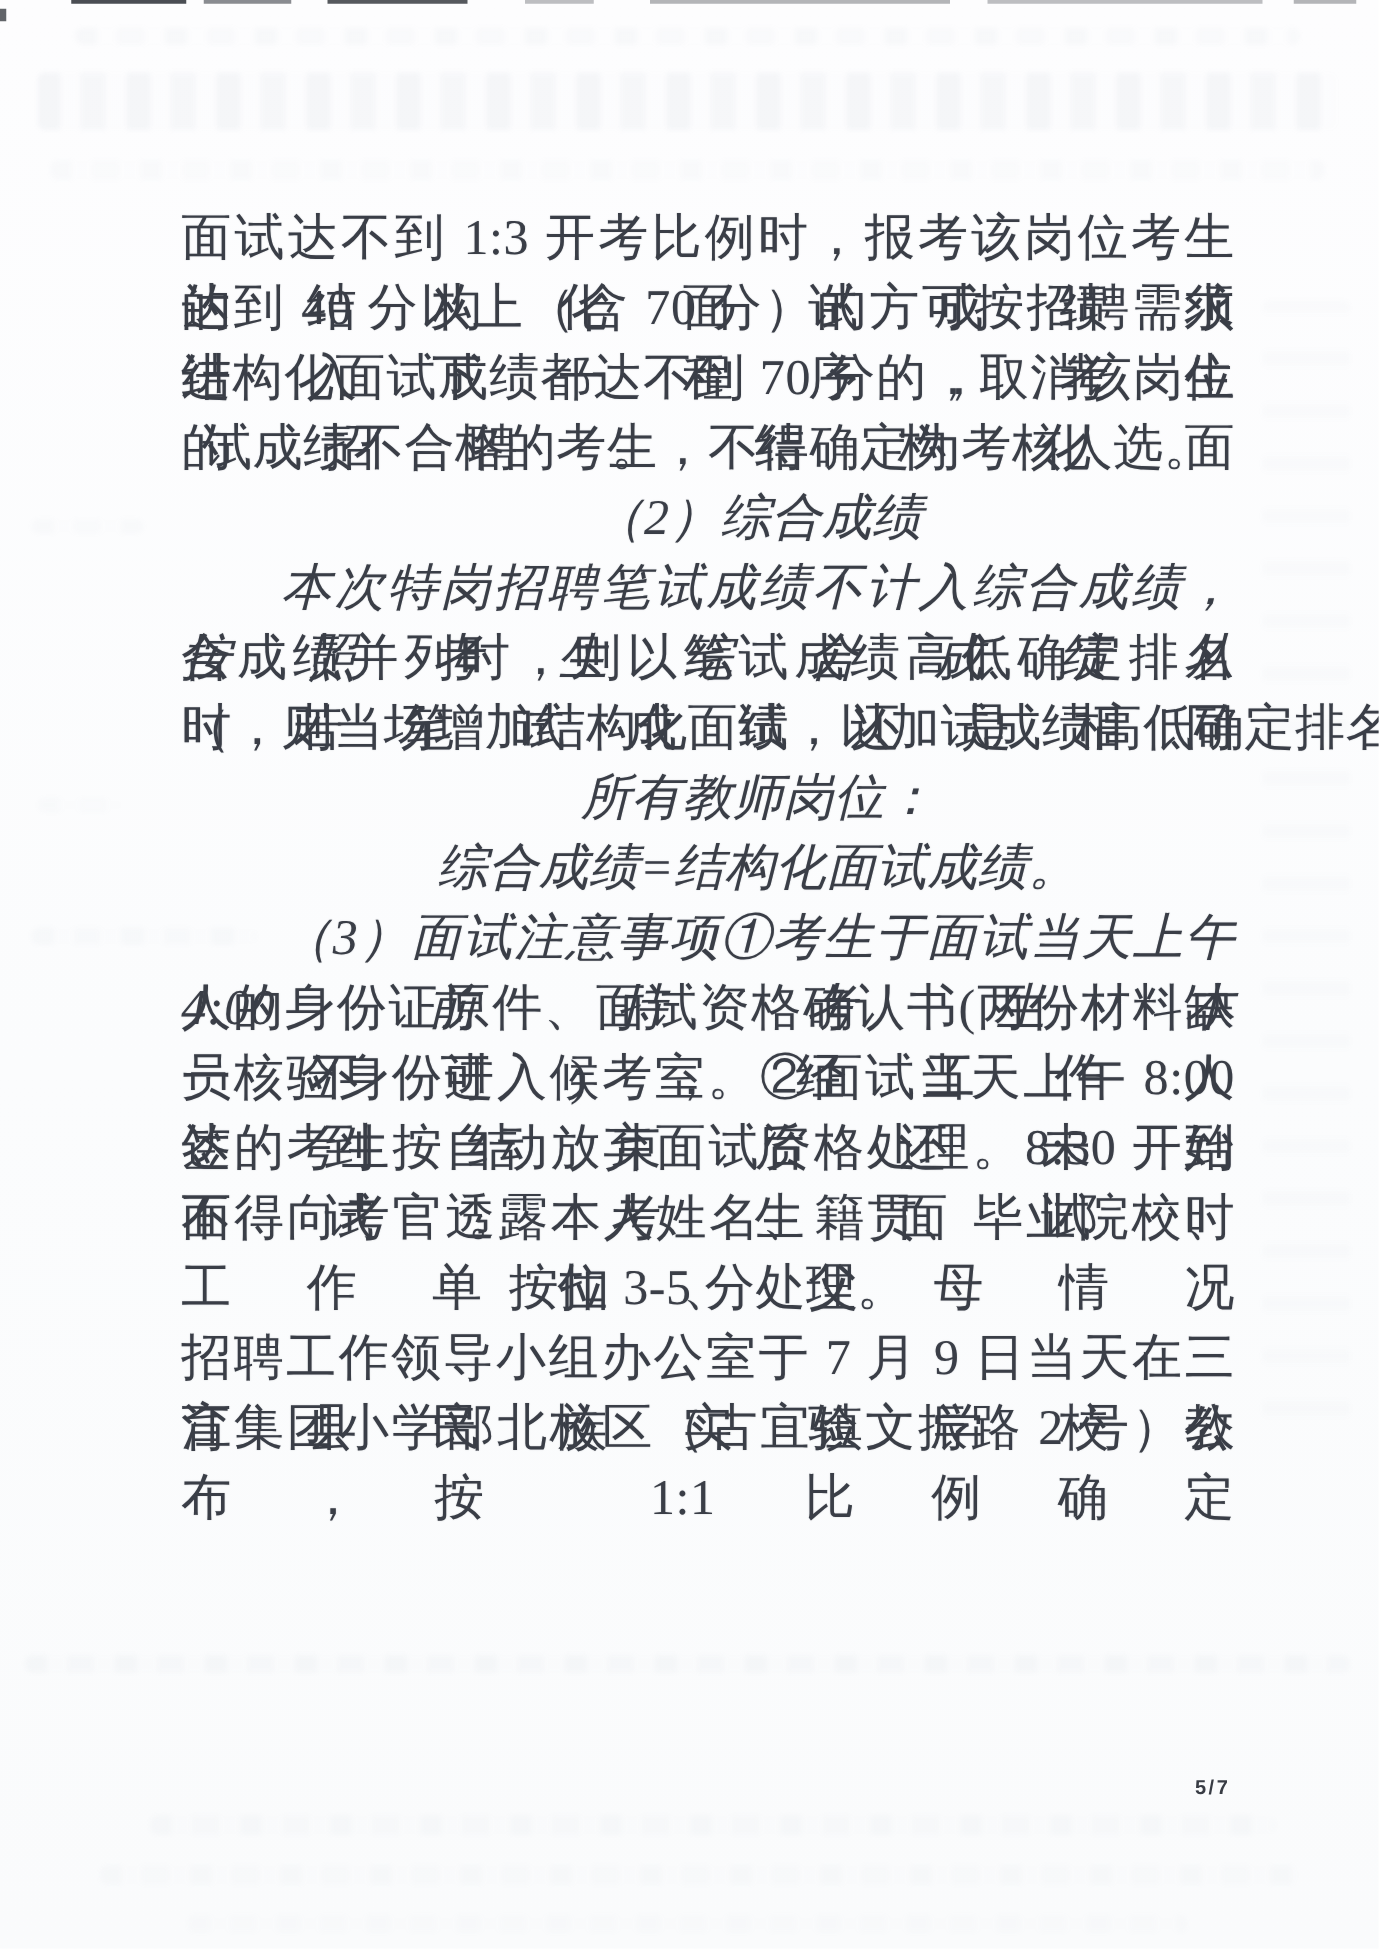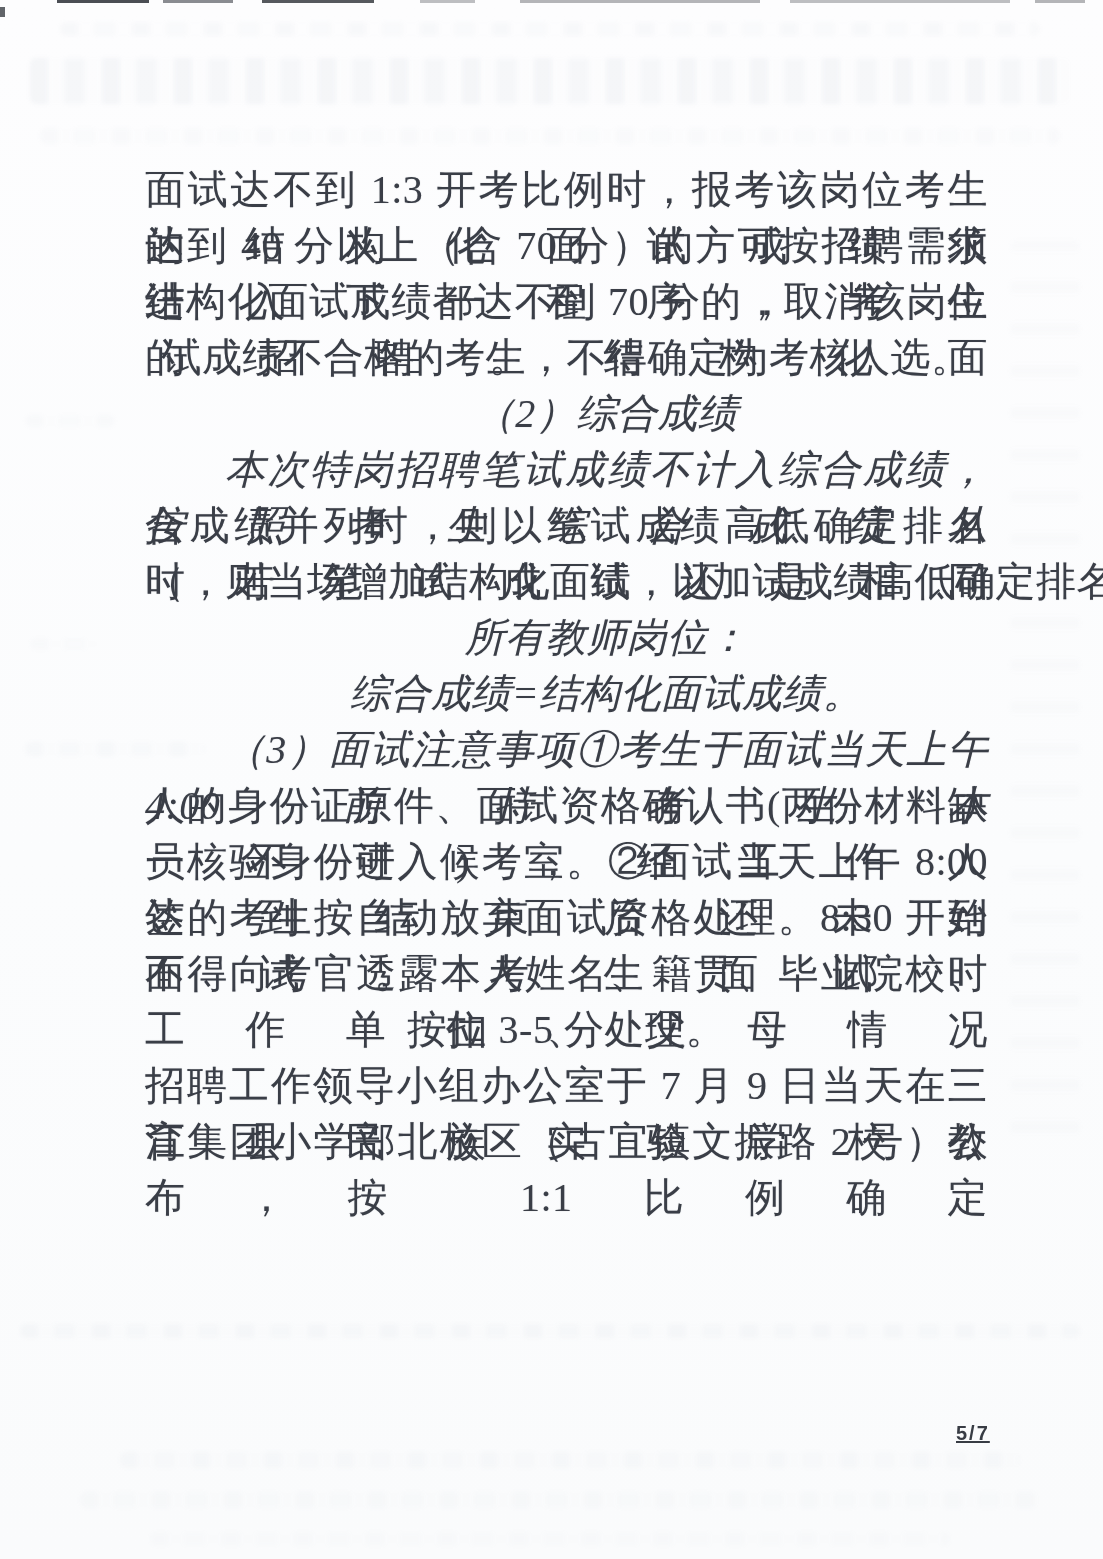--- a/index.html
+++ b/index.html
@@ -39,24 +39,23 @@
     text-justify: inter-character;
   }
   .ln.ind { text-indent: 2em; font-style: italic; }
 
   .page-number {
     position: absolute;
     left: 956px;
     top: 1422px;
     font-family: "Liberation Sans", "DejaVu Sans", sans-serif;
     font-weight: bold;
-    font-size: 20px;
+    font-size: 16px;
     letter-spacing: 2px;
     color: #383c44;
-    text-decoration: underline;
   }
 
   
   .artifact { position: absolute; pointer-events: none; }
   .topline { height: 3px; background: #2c2f36; top: 0; }
   .t1 { left: 57px;  width: 92px;  opacity: 0.85; }
   .t2 { left: 163px; width: 70px;  opacity: 0.55; }
   .t3 { left: 262px; width: 112px; opacity: 0.8; }
   .t4 { left: 420px; width: 55px;  opacity: 0.3; }
   .t5 { left: 520px; width: 240px; opacity: 0.35; }

